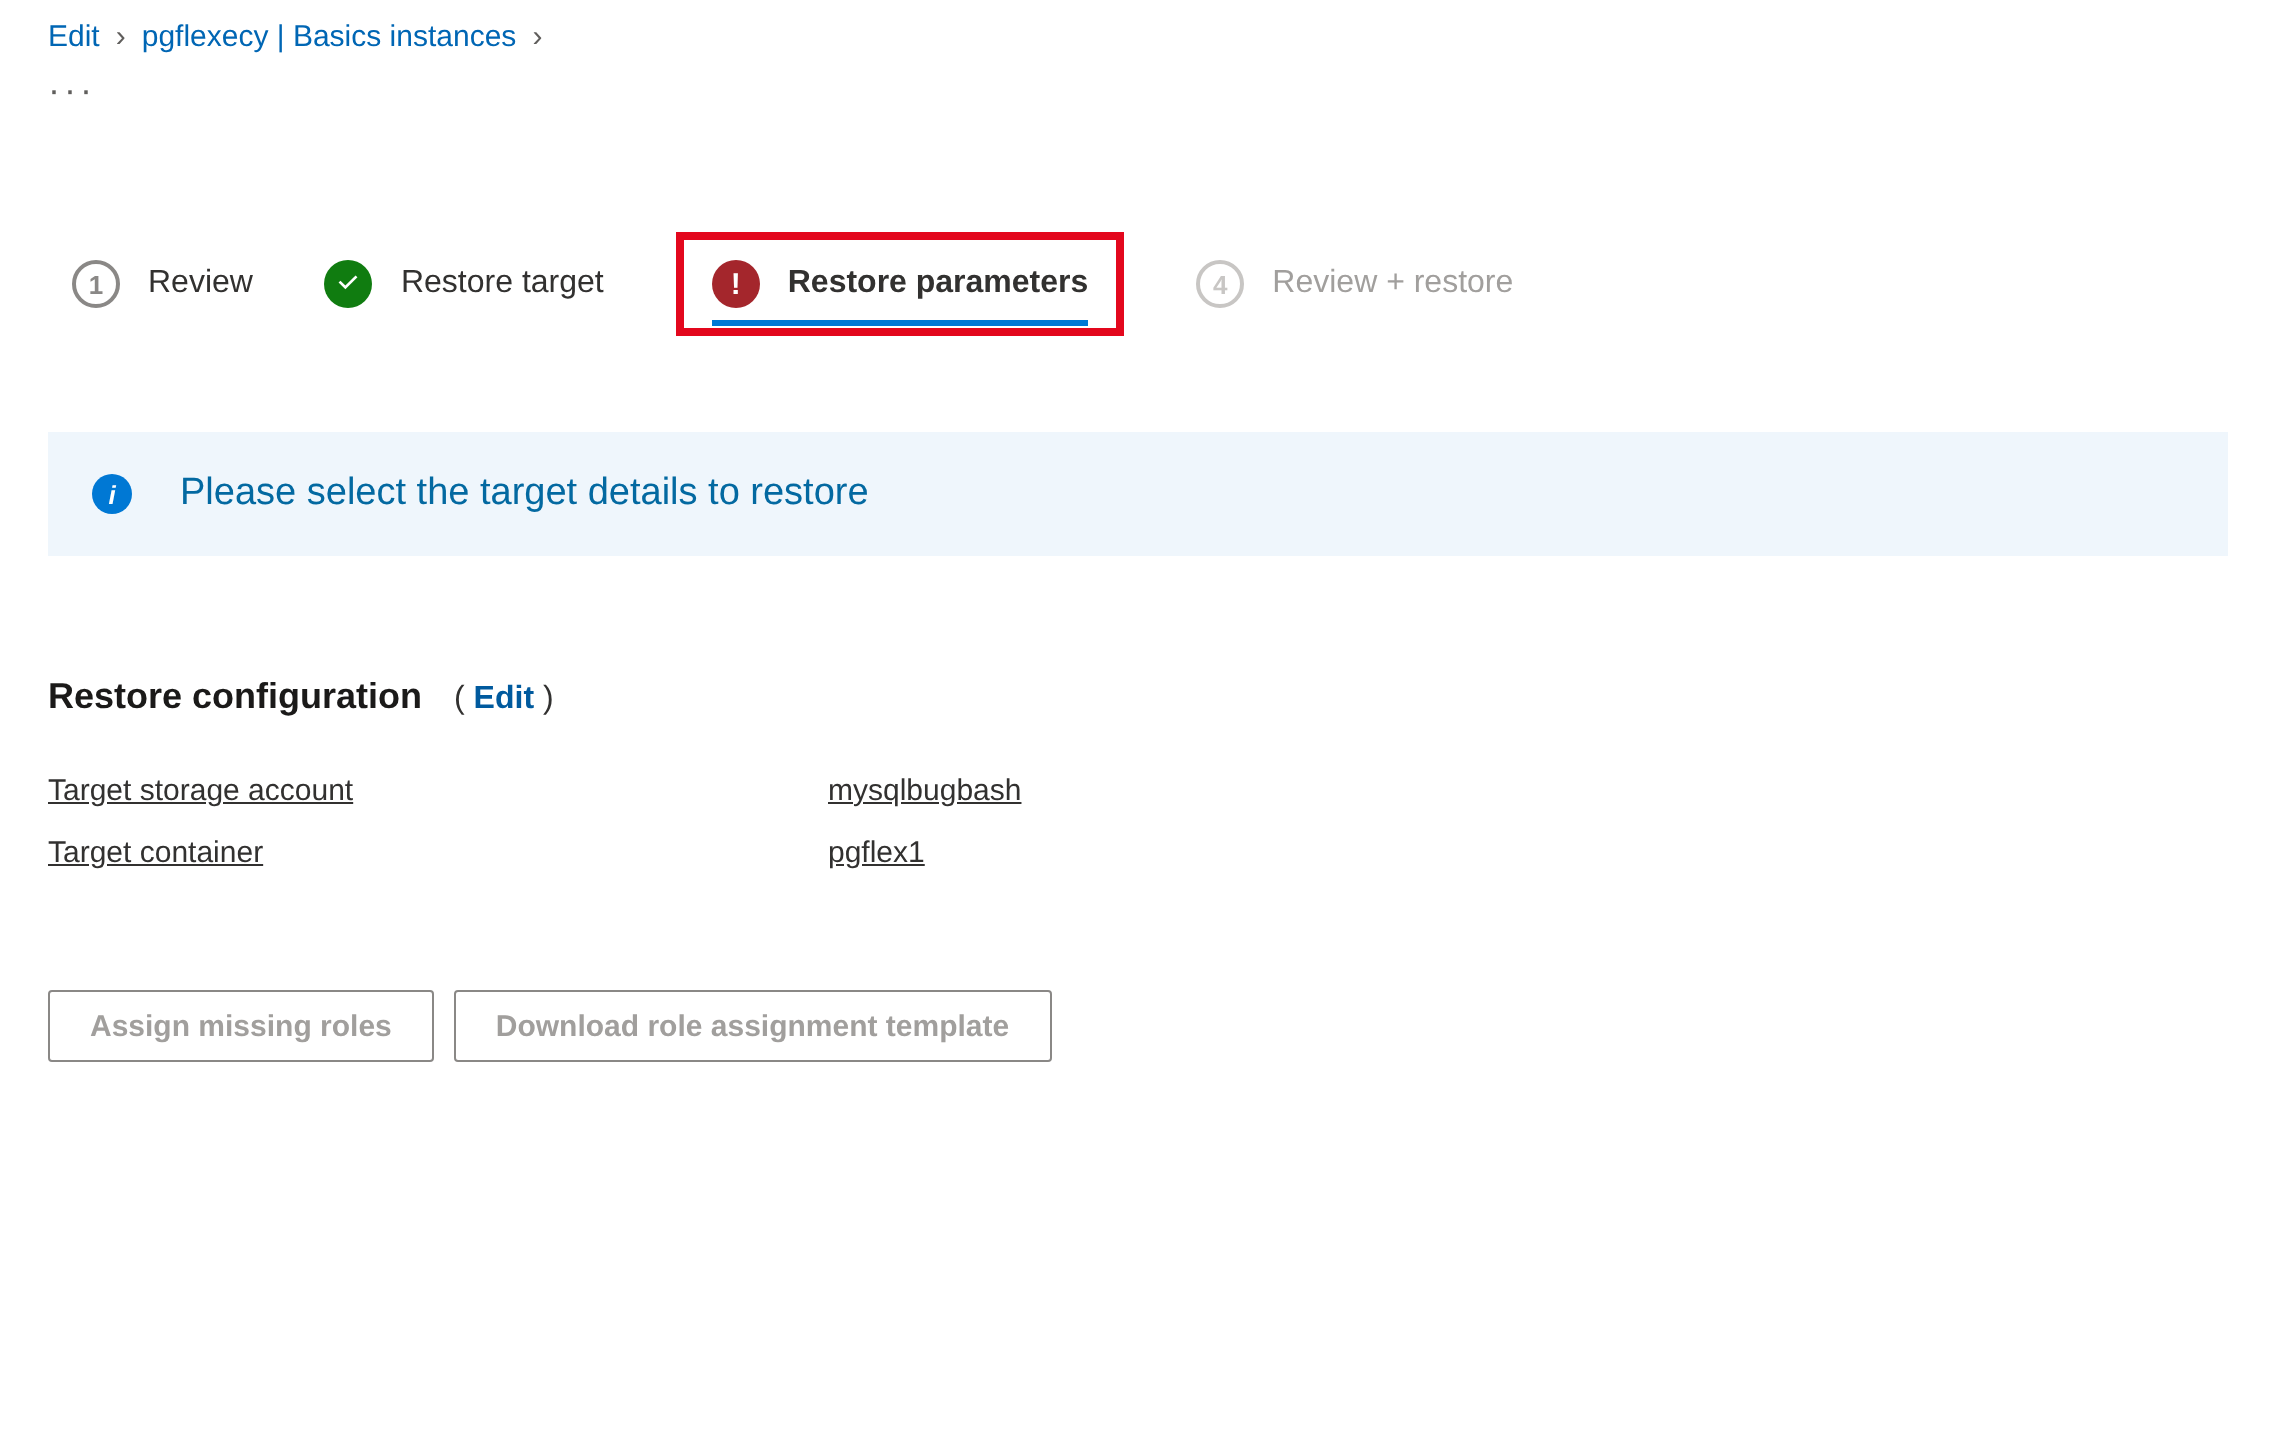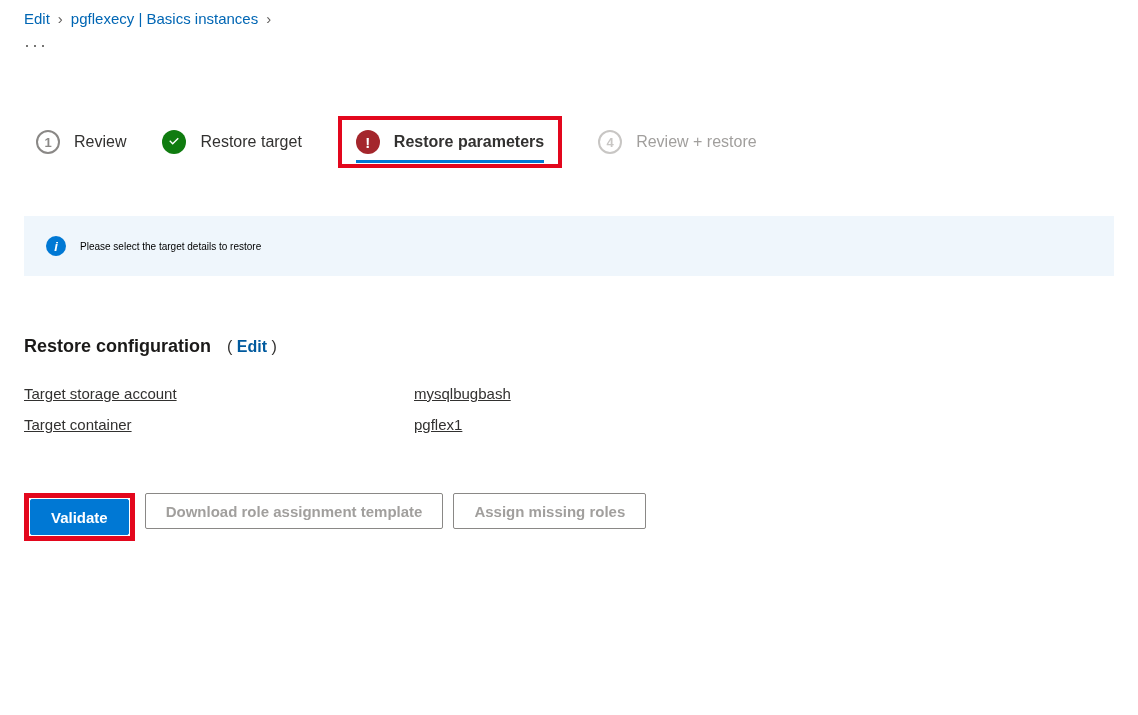--- a/index.html
+++ b/index.html
@@ -110,21 +110,21 @@
       background: #0078d4;
       color: #fff;
       display: inline-flex;
       align-items: center;
       justify-content: center;
       font-size: 13px;
       font-weight: 700;
       font-style: italic;
       flex-shrink: 0;
     }
-    .info-text { font-size: 10px; color: #000000; }
+    .info-text { font-size: 19px; color: #0369a1; margin-left: 10px; }
 
     
     .config-header {
       display: flex;
       align-items: baseline;
       gap: 16px;
       margin-bottom: 28px;
     }
     .config-title { font-size: 18px; font-weight: 700; color: #1b1a19; }
     .edit-wrap { font-size: 16px; color: #323130; }
@@ -229,20 +229,17 @@
   <div class="kv-row">
     <div class="kv-key">Target storage account</div>
     <div class="kv-val">mysqlbugbash</div>
   </div>
   <div class="kv-row">
     <div class="kv-key">Target container</div>
     <div class="kv-val">pgflex1</div>
   </div>
 
   <div class="actions">
-    <span class="btn-box-highlight">
-      <button class="btn btn-primary">Validate</button>
-    </span>
+    <button class="btn">Assign missing roles</button>
     <button class="btn">Download role assignment template</button>
-    <button class="btn">Assign missing roles</button>
   </div>
 
 </div>
 
 </body></html>

